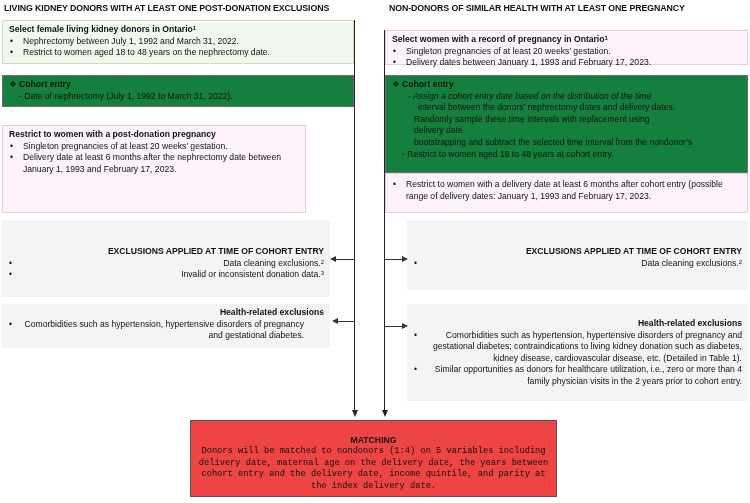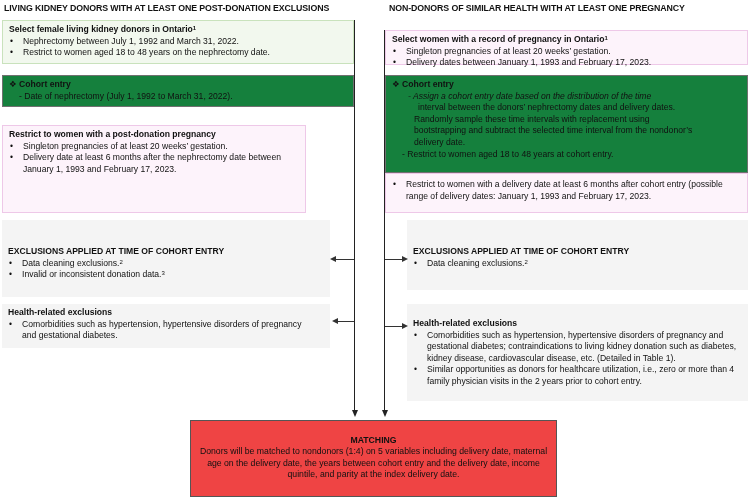--- a/index.html
+++ b/index.html
@@ -4,21 +4,21 @@
 <style>
   * { box-sizing: border-box; margin: 0; padding: 0; }
   html, body { width: 750px; height: 503px; background: #ffffff; overflow: hidden; }
   body { position: relative; font-family: "Liberation Sans", "DejaVu Sans", sans-serif; color: #111; font-size: 8.6px; line-height: 11.6px; }
   .abs { position: absolute; }
   .col-title { font-weight: bold; font-size: 8.8px; letter-spacing: -0.1px; white-space: nowrap; }
   .box { position: absolute; padding: 3px 6px; }
   .green { background: #f2f8ee; border: 1px solid #c9e2bc; }
   .pink { background: #fdf3fb; border: 1px solid #eec8e8; }
   .white { background: #15803d; border: 1.2px solid #707070; }
-  .gray { background: #f4f4f4; border: none; }
+  .gray { background: #f4f4f4; border: none; text-align: right; }
   .hd { font-weight: bold; }
   ul { list-style: none; }
   li { position: relative; padding-left: 14px; }
   li::before { content: "\2022"; position: absolute; left: 1px; top: 0; }
   .indent { padding-left: 10px; }
   .indent2 { padding-left: 16px; font-style: italic; }
   .vline { position: absolute; background: #222; width: 1.4px; }
   .hline { position: absolute; background: #333; height: 1px; }
   .ah { position: absolute; width: 0; height: 0; }
   .ah-left { border-top: 3px solid transparent; border-bottom: 3px solid transparent; border-right: 6px solid #333; }
@@ -84,22 +84,22 @@
     <li>Singleton pregnancies of at least 20 weeks’ gestation.</li>
     <li>Delivery dates between January 1, 1993 and February 17, 2023.</li>
   </ul>
 </div>
 
 <div class="box white" style="left:385px; top:75px; width:363px; height:98px;">
   <div class="hd"><span>❖</span> <span>Cohort entry</span></div>
   <div class="indent2">- Assign a cohort entry date based on the distribution of the time</div>
   <div style="padding-left:26px;">interval between the donors’ nephrectomy dates and delivery dates.</div>
   <div style="padding-left:22px;">Randomly sample these time intervals with replacement using</div>
+  <div style="padding-left:22px;">delivery date.</div>
   <div style="padding-left:22px; white-space:nowrap;">bootstrapping and subtract the selected time interval from the nondonor’s</div>
-  <div style="padding-left:22px;">delivery date.</div>
   <div class="indent">- Restrict to women aged 18 to 48 years at cohort entry.</div>
 </div>
 
 <div class="box pink" style="left:385px; top:173px; width:363px; height:40px; padding-top:5px;">
   <ul>
     <li>Restrict to women with a delivery date at least 6 months after cohort entry (possible range of delivery dates: January 1, 1993 and February 17, 2023.</li>
   </ul>
 </div>
 
 <div class="box gray" style="left:407px; top:220px; width:341px; height:70px; padding-top:26px;">
@@ -116,14 +116,14 @@
   <ul>
     <li>Comorbidities such as hypertension, hypertensive disorders of pregnancy and gestational diabetes; contraindications to living kidney donation such as diabetes, kidney disease, cardiovascular disease, etc. (Detailed in Table 1).</li>
     <li>Similar opportunities as donors for healthcare utilization, i.e., zero or more than 4 family physician visits in the 2 years prior to cohort entry.</li>
   </ul>
 </div>
 <div class="hline" style="left:385px; top:326px; width:18px;"></div>
 <div class="ah ah-right" style="left:402px; top:323px;"></div>
 
 <div class="match">
   <div class="hd">MATCHING</div>
-  <div style="padding:0 4px;">Donors will be matched to nondonors (1:4) on 5 variables including delivery date, maternal age on the delivery date, the years between cohort entry and the delivery date, income quintile, and parity at the index delivery date.</div>
+  <div style="padding:0 4px;font-family:Liberation Mono, monospace;">Donors will be matched to nondonors (1:4) on 5 variables including delivery date, maternal age on the delivery date, the years between cohort entry and the delivery date, income quintile, and parity at the index delivery date.</div>
 </div>
 
 </body></html>

